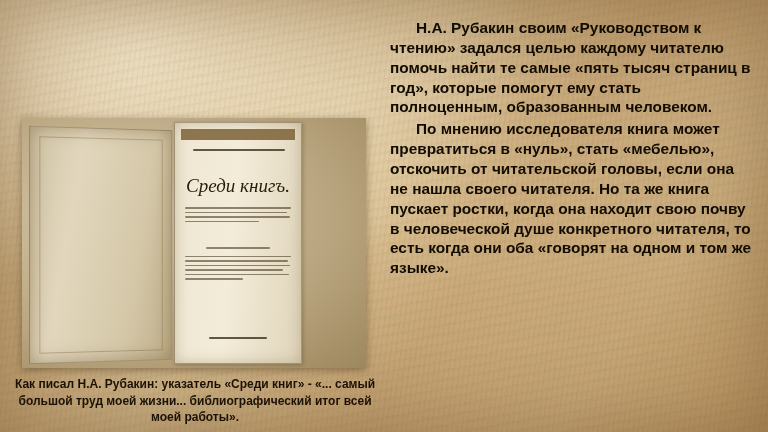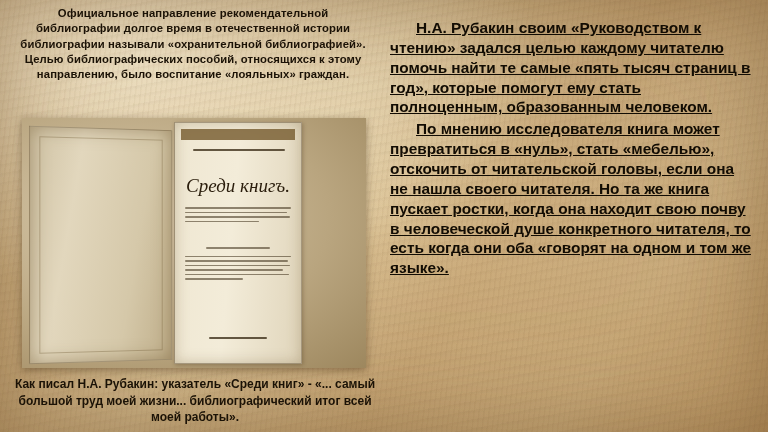--- a/index.html
+++ b/index.html
@@ -170,39 +170,37 @@
   
   .right-col {
     position: absolute;
     left: 390px;
     top: 18px;
     width: 366px;
     color: #120c03;
     font-size: 15.4px;
     line-height: 1.29;
     font-weight: bold;
-    text-decoration: underline;
   }
   .right-col p {
     margin: 0 0 2px 0;
     text-indent: 26px;
     text-align: left;
   }
 </style>
 </head>
 <body>
 
 <div class="slide">
 
   <div class="grain"></div>
   <div class="vignette"></div>
 
   <div class="left-col">
 
-    <div class="caption-top">Официальное направление рекомендательной библиографии долгое время в отечественной истории библиографии называли «охранительной библиографией». Целью библиографических пособий, относящихся к этому направлению, было воспитание «лояльных» граждан.</div>
 
     <div class="photo-wrap">
       <div class="book">
         <div class="book-bg"></div>
 
         <div class="page-left"></div>
 
         <div class="page-right">
           <div class="title-band"></div>
 

